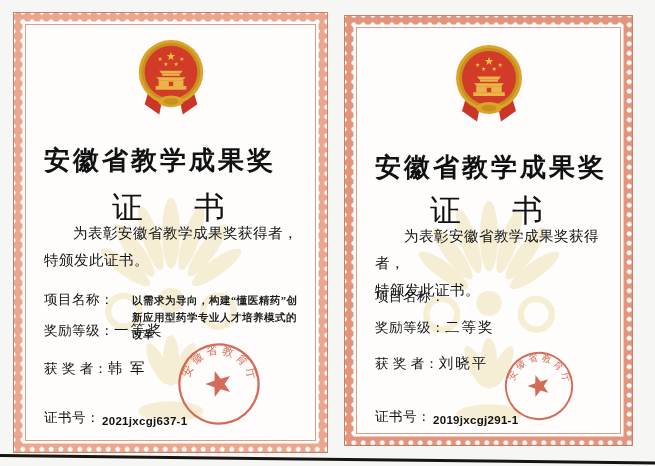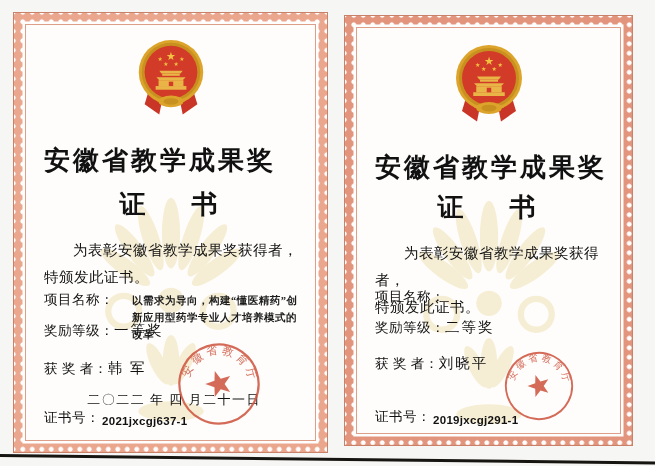--- a/index.html
+++ b/index.html
@@ -28,23 +28,23 @@
     box-shadow:0 0 0 2.5px #ffffff;
   }
 
   
   .row { position:absolute; left:18px; right:12px; }
   .emblem { position:absolute; top:12px; left:50%; transform:translateX(-50%); }
   .cert--right .emblem { top:14px; }
 
   .title { top:118px; font-size:26px; font-weight:bold; letter-spacing:3px; }
   .cert--right .title { top:122px; }
-  .subtitle { top:162px; text-align:center; font-size:26px; font-weight:bold; letter-spacing:10px; }
-
-  .intro { top:212px; font-size:14.5px; line-height:1.85; letter-spacing:0.5px; }
+  .subtitle { top:162px; text-align:center; font-size:31px; font-weight:normal; letter-spacing:10px; }
+
+  .intro { top:195px; font-size:14.5px; line-height:1.85; letter-spacing:0.5px; }
   .intro .indent { text-indent:2em; }
 
   .flexrow { display:flex; align-items:flex-end; }
   .label { font-size:13.5px; white-space:nowrap; letter-spacing:0.5px; }
 
   .project { top:266px; display:flex; align-items:flex-start; right:8px; }
   .cert--right .project { top:260px; }
   .project-value { font-size:10.5px; font-weight:bold; line-height:1.6; letter-spacing:0.5px; padding-top:2px; color:#1c1c1c;margin-left:18px; }
 
   .grade { top:296px; }
@@ -152,21 +152,20 @@
     <div class="row grade flexrow">
       <span class="label">奖励等级：</span>
       <span class="grade-value">一等奖</span>
     </div>
 
     <div class="row winner flexrow">
       <span class="label">获 奖 者：</span>
       <span class="winner-value">韩 军</span>
     </div>
 
-    <div class="row date">二〇二二 年 四 月二十一日</div>
 
     <div class="row certno flexrow">
       <span class="label">证书号：</span>
       <span class="certno-value">2021jxcgj637-1</span>
     </div>
 
     <svg class="seal" viewBox="0 0 100 100">
       <g transform="rotate(-18 50 50)">
         <circle cx="50" cy="50" r="46" fill="none" stroke="#cf5742" stroke-width="2.6"></circle>
         <path d="M50,34 L53.8,44.7 L65.2,45.1 L56.2,52 L59.4,62.9 L50,56.5 L40.6,62.9 L43.8,52 L34.8,45.1 L46.2,44.7 Z" fill="#cf5742"></path>

